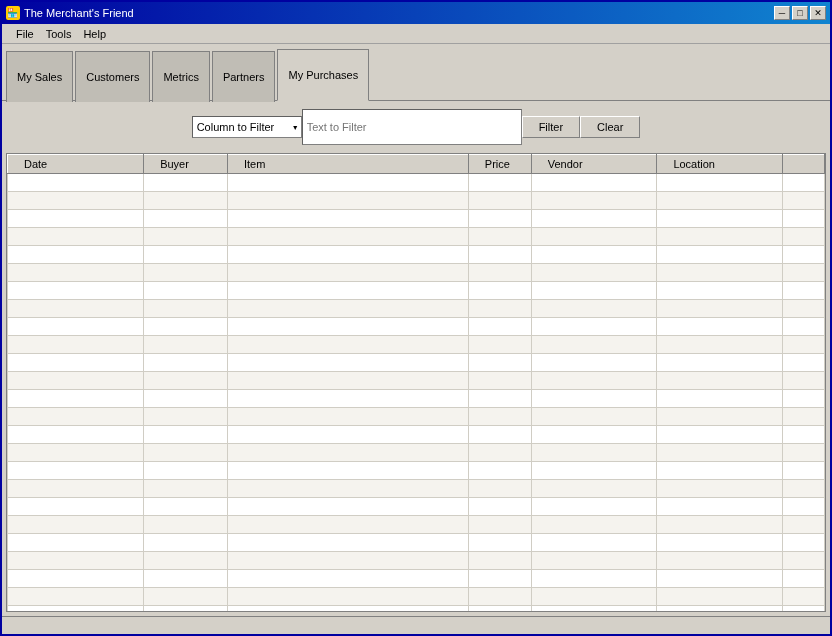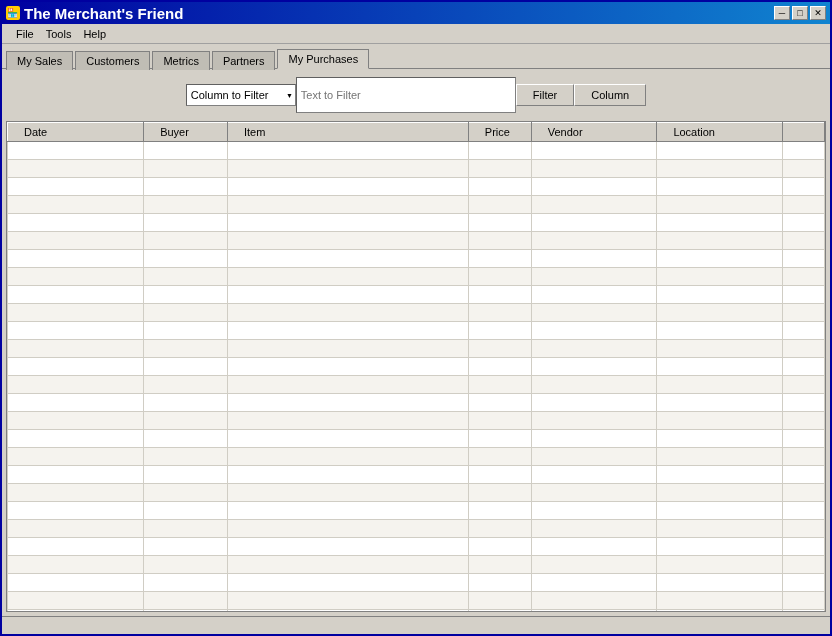--- a/index.html
+++ b/index.html
@@ -48,22 +48,22 @@
       background: #ffcc00;
       border-radius: 2px;
       display: flex;
       align-items: center;
       justify-content: center;
       font-size: 9px;
     }
 
     .title-text {
       color: white;
-      font-weight: bold;
-      font-size: 15px;
+      font-weight: normal;
+      font-size: 11px;
     }
 
     .title-buttons {
       display: flex;
       gap: 2px;
     }
 
     .title-btn {
       width: 16px;
       height: 14px;
@@ -101,21 +101,21 @@
 
     .tabs-bar {
       background: #d4d0c8;
       display: flex;
       align-items: flex-end;
       padding: 4px 4px 0 4px;
       flex-shrink: 0;
     }
 
     .tab {
-      padding: 3px 10px;
+      padding: 19px 10px;
       font-size: 11px;
       cursor: pointer;
       border: 1px solid #808080;
       border-bottom: none;
       background: #d4d0c8;
       margin-right: 2px;
       position: relative;
       top: 1px;
     }
 
@@ -295,21 +295,21 @@
   <div class="content-area">
 
     <div class="filter-bar">
       <div class="select-wrapper">
         <select class="filter-select">
           <option>Column to Filter</option>
         </select>
       </div>
       <input class="filter-input" type="text" placeholder="Text to Filter" style="">
       <button class="filter-btn">Filter</button>
-      <button class="filter-btn">Column</button>
+      <button class="filter-btn">Clear</button>
     </div>
 
     <div class="table-container">
       <table>
         <thead>
           <tr>
             <th class="col-date">Date</th>
             <th class="col-buyer">Buyer</th>
             <th class="col-item">Item</th>
             <th class="col-price">Price</th>

